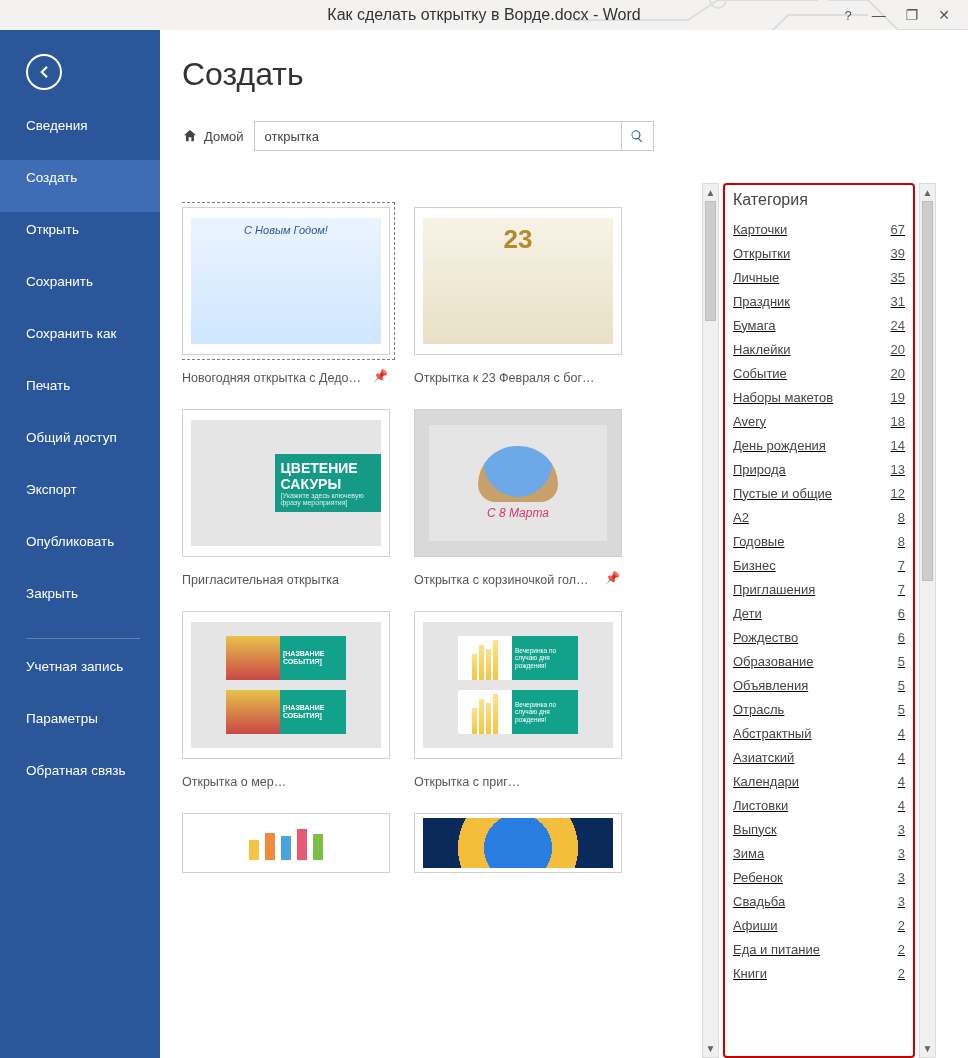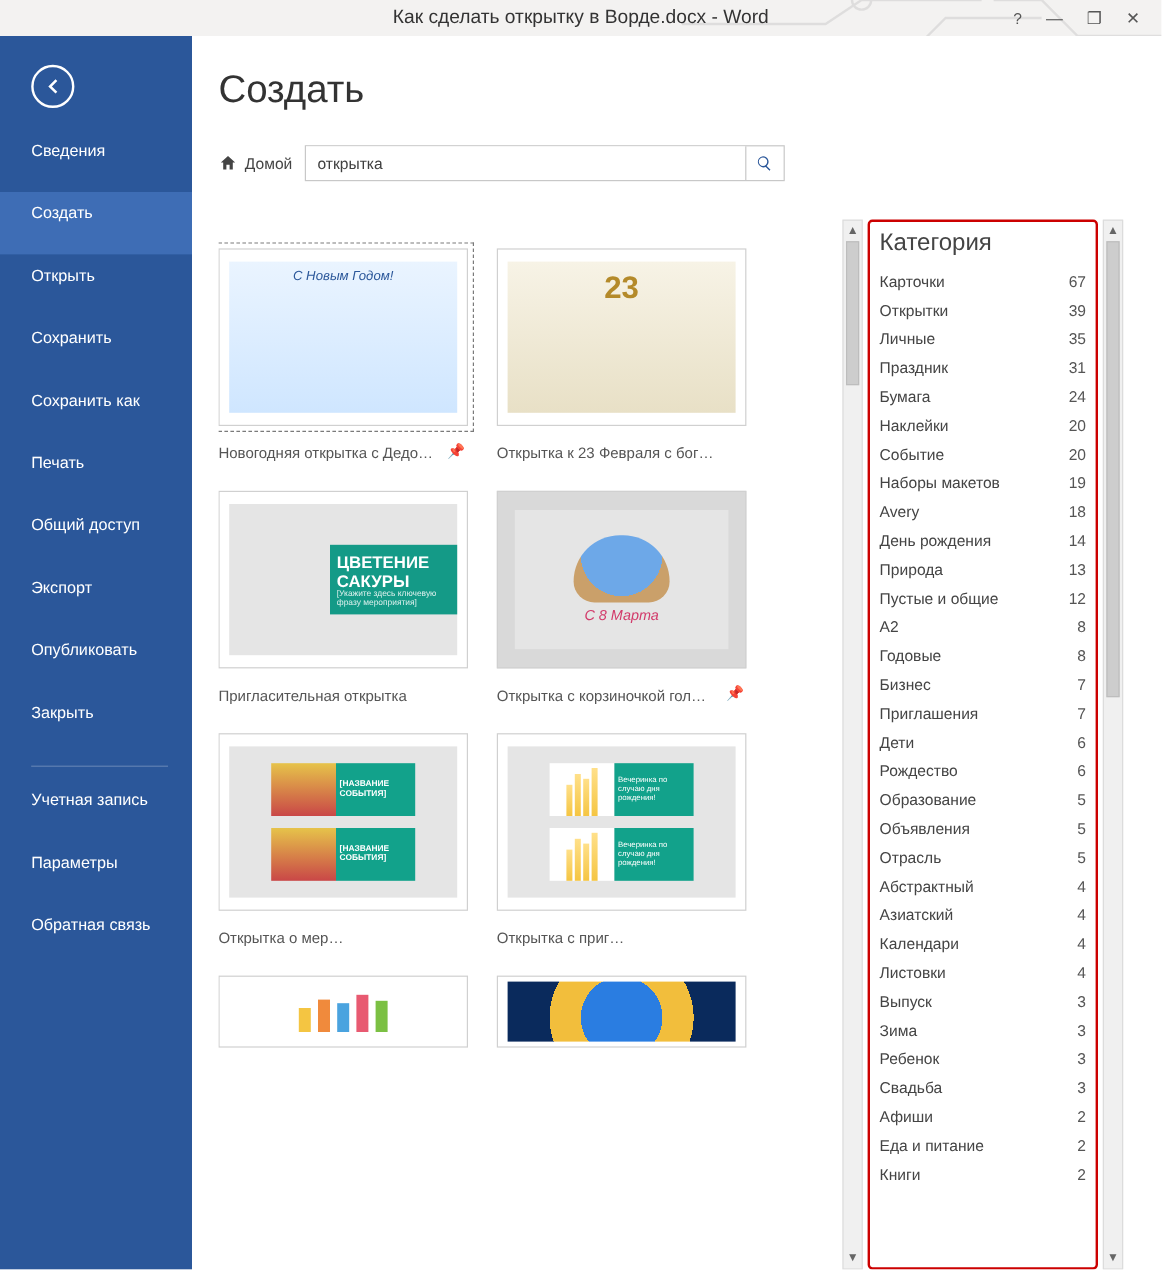--- a/index.html
+++ b/index.html
@@ -53,22 +53,22 @@
 
   
   .vscroll { width:17px; background:#f0f0f0; border:1px solid #dcdcdc; display:flex; flex-direction:column; justify-content:space-between; }
   .vscroll .arrow { height:17px; display:flex; align-items:center; justify-content:center; font-size:10px; color:#666; cursor:pointer; }
   .vscroll .track { flex:1; position:relative; }
   .vscroll .thumbbar { position:absolute; left:2px; right:2px; top:0; height:120px; background:#cdcdcd; border:1px solid #bdbdbd; }
 
   
   .catpane-wrap { display:flex; margin-left:4px; }
   .catpane { width:192px; border:2px solid #cc0000; border-radius:4px; padding:6px 4px 4px 8px; overflow:hidden; }
-  .catpane h3 { font-size:20px; font-weight:400; color:#444; margin-bottom:8px; }
-  .catlist { list-style:none; }
+  .catpane h3 { font-size:16px; font-weight:400; color:#444; margin-bottom:8px; }
+  .catlist { list-style:none;text-decoration:underline; }
   .catlist li { display:flex; justify-content:space-between; font-size:13px; color:#444; padding:4.5px 4px 4.5px 0; cursor:pointer; }
   .catlist li span.count { color:#555; }
   .side-scroll { width:17px; background:#f0f0f0; border:1px solid #dcdcdc; display:flex; flex-direction:column; justify-content:space-between; margin-left:4px; }
   .side-scroll .arrow { height:17px; display:flex; align-items:center; justify-content:center; font-size:10px; color:#666; cursor:pointer; }
   .side-scroll .track { flex:1; position:relative; }
   .side-scroll .thumbbar { position:absolute; left:2px; right:2px; top:0; height:380px; background:#cdcdcd; border:1px solid #bdbdbd; }
 
   
   .ph1 { background:linear-gradient(#eaf4ff,#cfe6ff); position:relative; }
   .ph1::after { content:"С Новым Годом!"; position:absolute; top:6px; left:0; right:0; text-align:center; font-size:11px; font-style:italic; color:#2b579a; }

